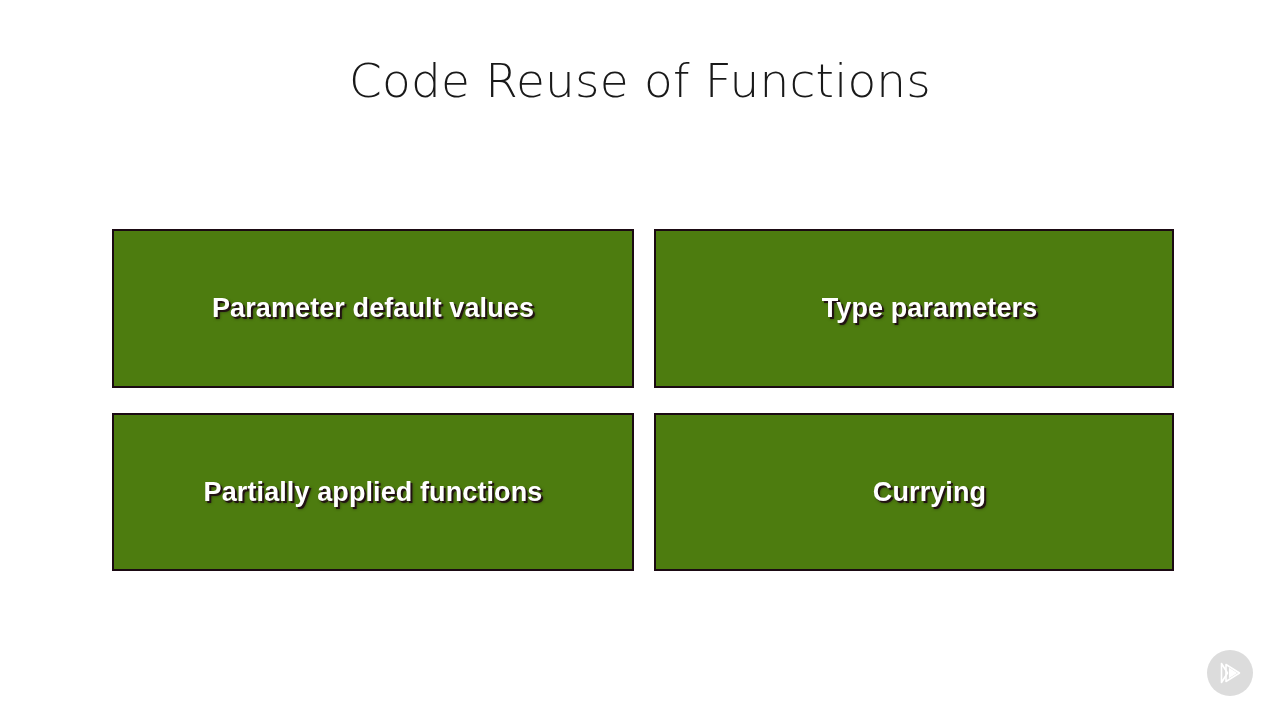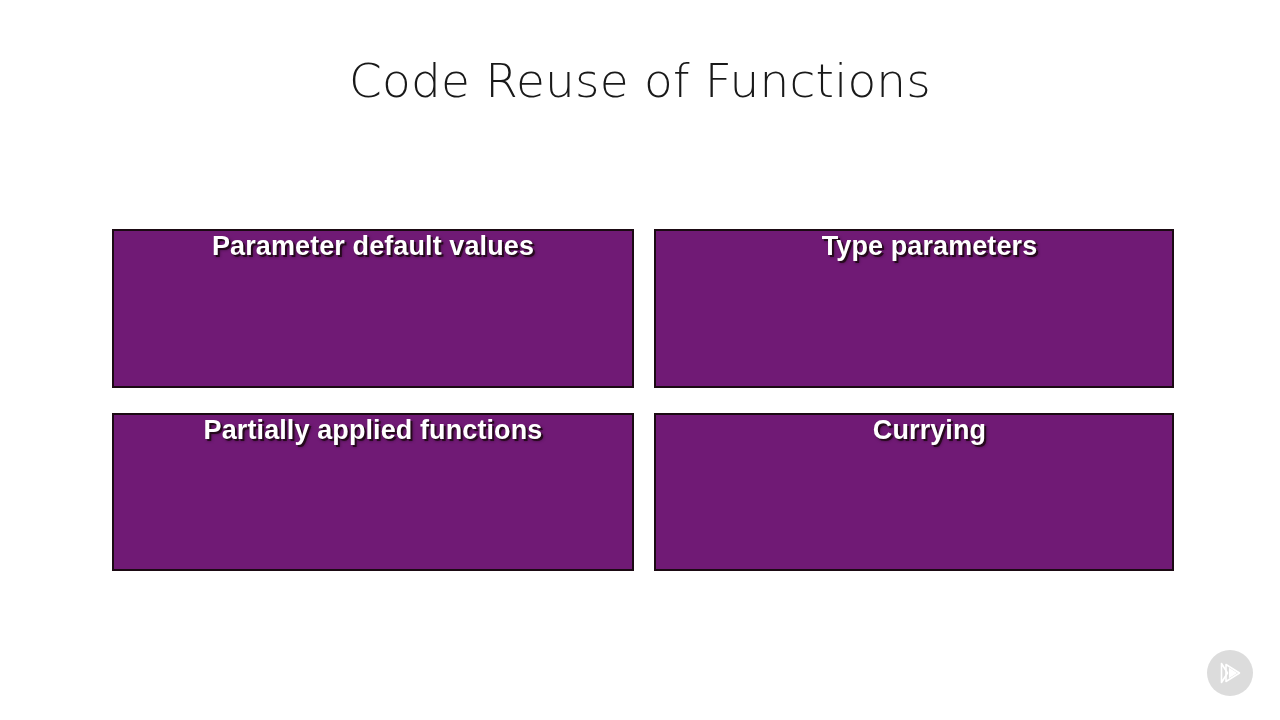--- a/index.html
+++ b/index.html
@@ -46,24 +46,25 @@
   #card-grid {
     position: absolute;
     left: 112px;
     top: 229px;
     width: 1062px;
     height: 342px;
   }
 
   .card {
     position: absolute;
-    background: #701a75;
+    background: #4d7c0f;
     border: 2px solid #1b0a13;
     box-sizing: border-box;
     display: flex;
+    align-items: center;
     justify-content: center;
   }
 
   .card-col-left  { left: 0px;   width: 522px; }
   .card-col-right { left: 542px; width: 520px; padding-left: 31px; }
   .card-row-top    { top: 0px;   height: 159px; }
   .card-row-bottom { top: 184px; height: 158px; }
 
   .card-label {
     font-family: "Liberation Sans", sans-serif;

